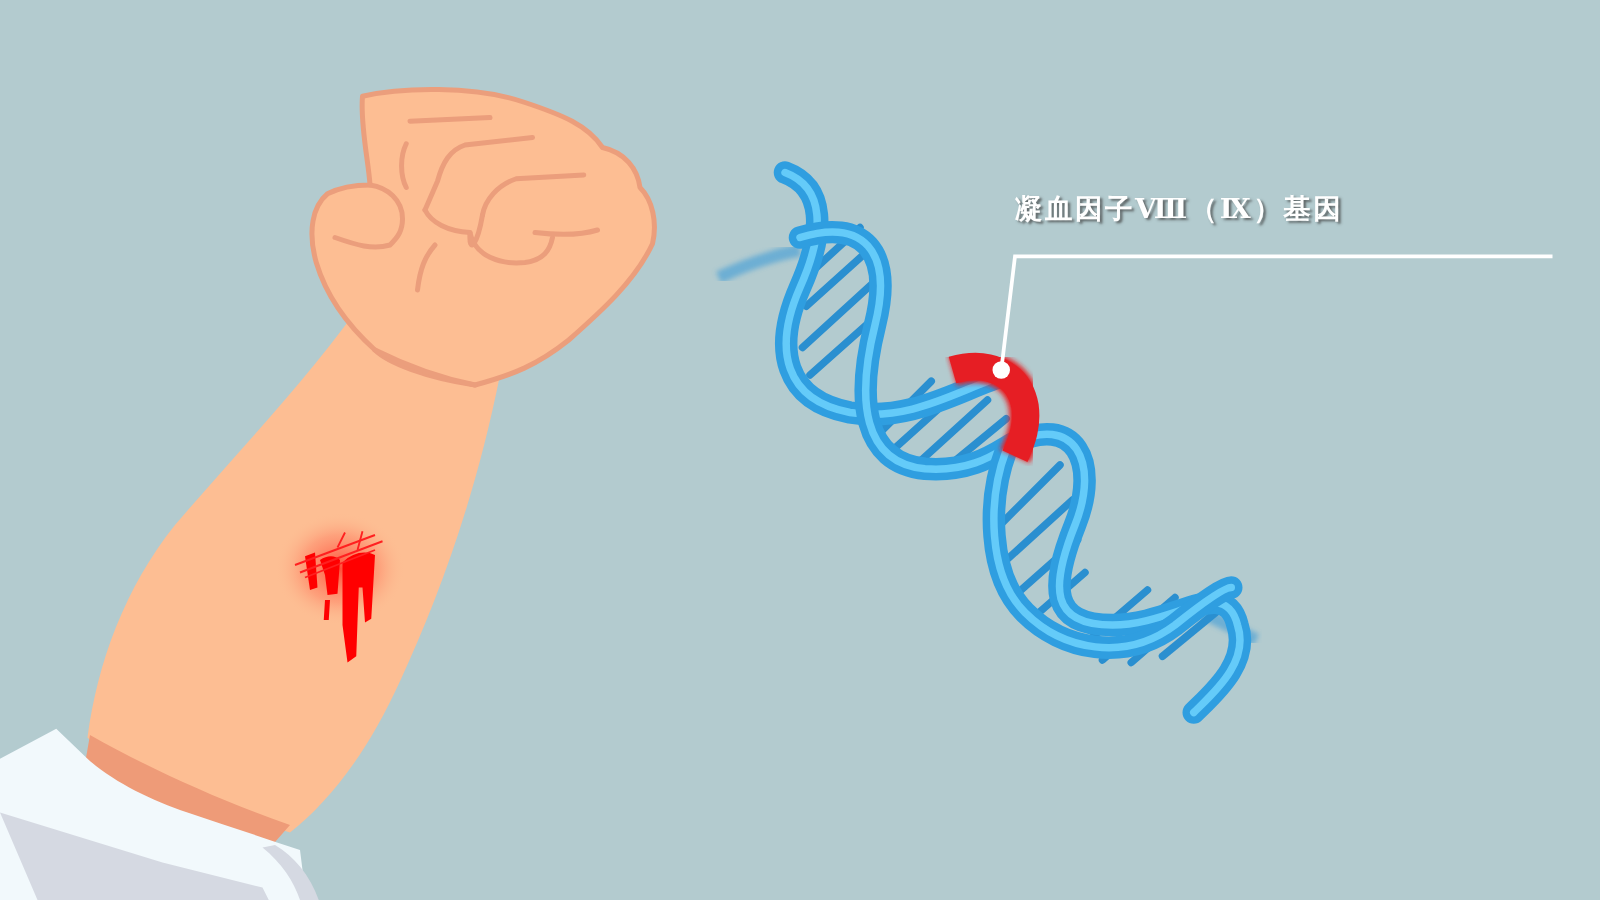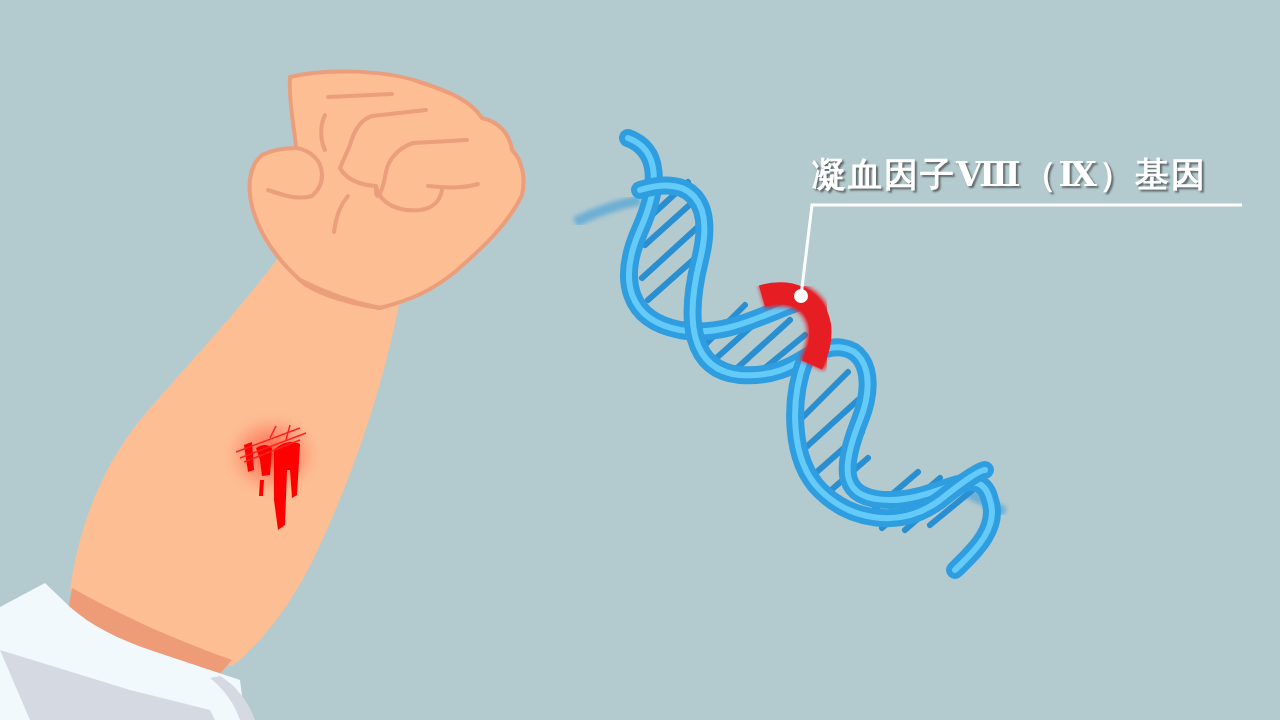--- a/index.html
+++ b/index.html
@@ -1,20 +1,20 @@
 <!DOCTYPE html>
 <html><head>
   <meta charset="utf-8">
   <style>
     html, body { margin: 0; padding: 0; }
     body { width: 1280px; height: 720px; overflow: hidden; background: #b3cbcf; position: relative; }
     .scene { position: absolute; left: 0; top: 0; width: 1280px; height: 720px; }
     .label {
       position: absolute; left: 812px; top: 152px; width: 440px; height: 48px;
-      font-family: "DejaVu Serif", serif; font-weight: bold; font-size: 34px; color: #ffffff;
+      font-family: "DejaVu Serif", serif; font-weight: bold; font-size: 22px; color: #ffffff;
       letter-spacing: 2px; white-space: nowrap;
       text-shadow: 2px 2px 2px rgba(60,60,60,0.7);
     }
   </style>
 </head>
 <body>
 
 <svg class="scene" viewBox="0 0 1280 720" xmlns="http://www.w3.org/2000/svg">
   <defs>
     <radialGradient id="woundGlow" cx="50%" cy="50%" r="50%">

